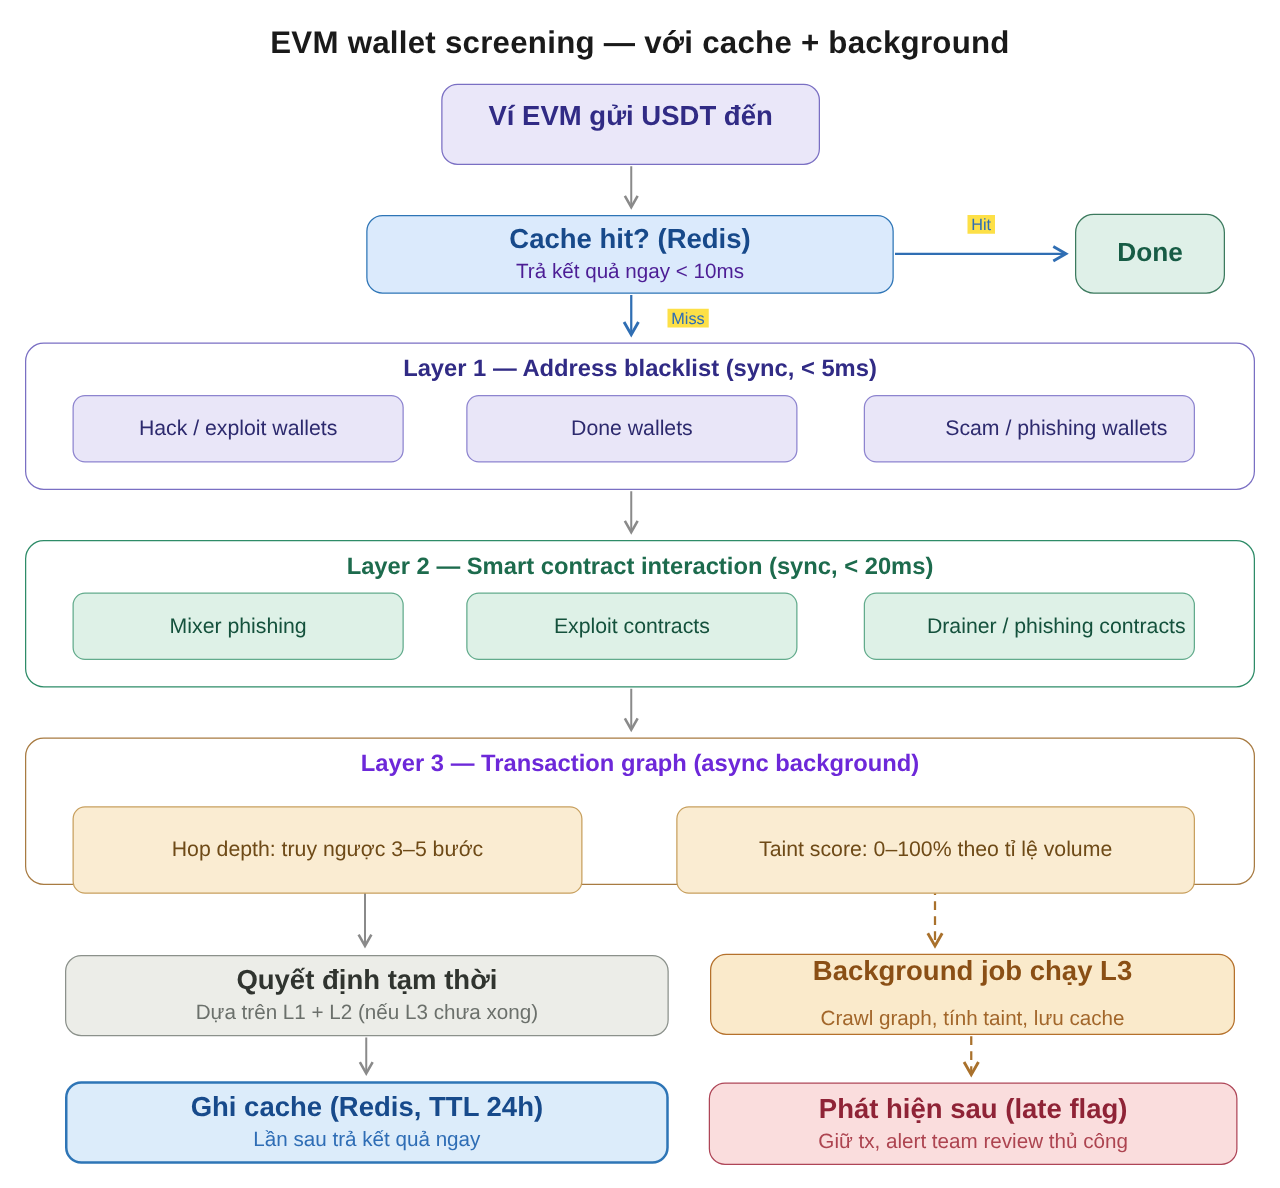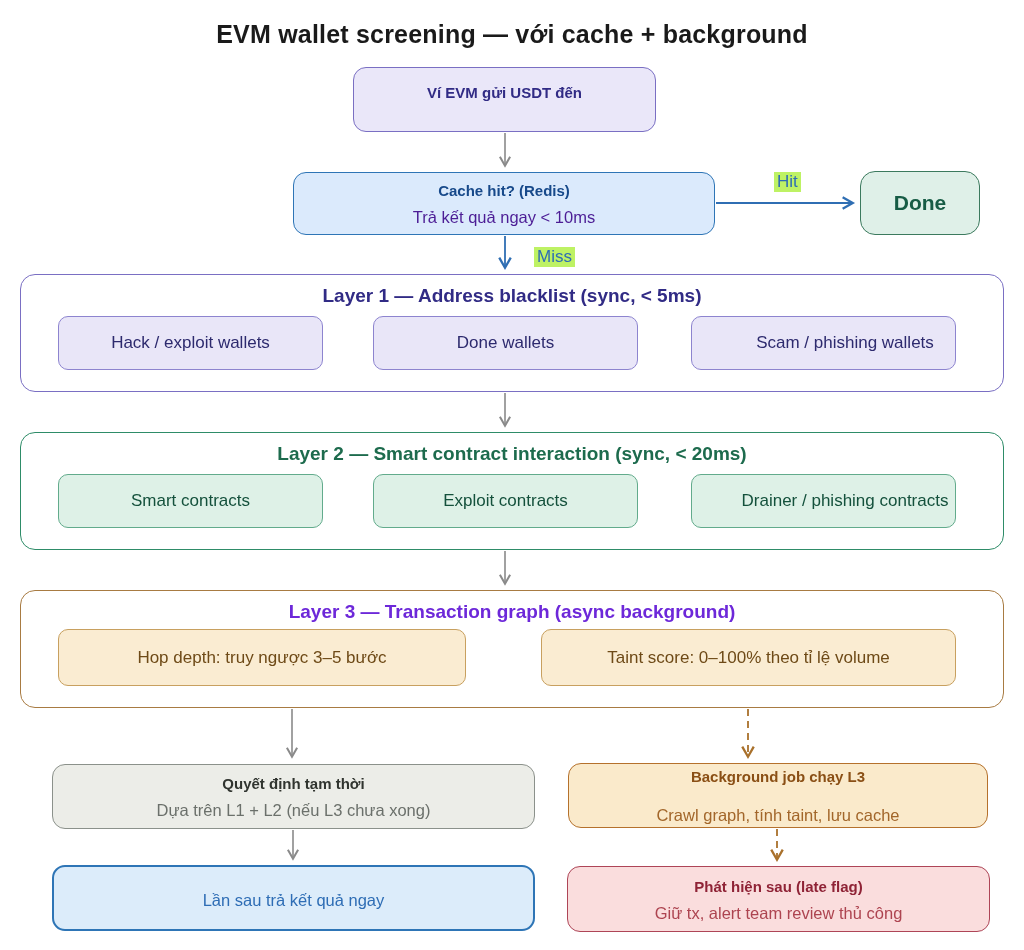--- a/index.html
+++ b/index.html
@@ -9,21 +9,21 @@
   }
   .diagram-title{
     position:absolute;left:0;top:20px;width:1024px;text-align:center;
     font-size:25px;font-weight:bold;color:#1a1a1a;letter-spacing:0.2px;
   }
   .node{
     position:absolute;box-sizing:border-box;border-radius:13px;
     display:flex;flex-direction:column;align-items:center;justify-content:center;
     text-align:center;
   }
-  .node .t{font-weight:bold;font-size:15px;line-height:24px;}
+  .node .t{font-weight:bold;font-size:22px;line-height:24px;}
   .node .s{font-size:16.5px;line-height:21px;margin-top:4px;}
 
   .node-start{
     left:353px;top:67px;width:303px;height:65px;
     background:#eae7f9;border:1.5px solid #7a6fc3;
     justify-content:flex-start;padding-top:13px;
   }
   .node-start .t{color:#312b85;}
 
   .node-cache{
@@ -53,21 +53,21 @@
   .layer3{top:590px;border:1.5px solid #a87b42;}
   .layer3 .layer-title{color:#6d28d9;}
 
   .chip{
     position:absolute;box-sizing:border-box;border-radius:10px;
     display:flex;align-items:center;justify-content:center;
     font-size:17px;text-align:center;height:54px;top:41px;
   }
   .chip-purple{background:#e9e6f8;border:1px solid #8d84cf;color:#2d2a6e;}
   .chip-green{background:#def1e7;border:1px solid #62ab8c;color:#14513c;}
-  .chip-brown{background:#faecd2;border:1px solid #c8a05f;color:#6e4a17;top:38px;height:57px;}
+  .chip-brown{background:#faecd2;border:1px solid #c8a05f;color:#6e4a17;top:54px;height:70px;}
   .chip.c1{left:37px;width:265px;}
   .chip.c2{left:352px;width:265px;}
   .chip.c3{left:670px;width:265px;padding-left:43px;}
   .chip.h1{left:37px;width:408px;}
   .chip.h2{left:520px;width:415px;}
 
   .node-decision{
     left:52px;top:764px;width:483px;height:65px;
     background:#ecede8;border:1.5px solid #8b918b;
   }
@@ -89,21 +89,21 @@
   .node-write-cache .s{color:#2e6db5;}
 
   .node-late-flag{
     left:567px;top:866px;width:423px;height:66px;
     background:#fadddd;border:1.5px solid #ae4557;
   }
   .node-late-flag .t{color:#8f2336;}
   .node-late-flag .s{color:#ad4450;}
 
   .edge-label{
-    position:absolute;font-size:17px;color:#2e6db5;background:#bef264;
+    position:absolute;font-size:13px;color:#2e6db5;background:#fde047;
     padding:0 3px;
     text-align:right;
   }
   .flow-arrows{position:absolute;left:0;top:0;pointer-events:none;}
 </style>
 </head>
 <body>
 
 <div class="canvas">
 
@@ -150,21 +150,21 @@
 
   <div class="layer layer1">
     <div class="layer-title">Layer 1 — Address blacklist (sync, &lt; 5ms)</div>
     <div class="chip chip-purple c1">Hack / exploit wallets</div>
     <div class="chip chip-purple c2">Done wallets</div>
     <div class="chip chip-purple c3">Scam / phishing wallets</div>
   </div>
 
   <div class="layer layer2">
     <div class="layer-title">Layer 2 — Smart contract interaction (sync, &lt; 20ms)</div>
-    <div class="chip chip-green c1">Smart contracts</div>
+    <div class="chip chip-green c1">Mixer phishing</div>
     <div class="chip chip-green c2">Exploit contracts</div>
     <div class="chip chip-green c3">Drainer / phishing contracts</div>
   </div>
 
   <div class="layer layer3">
     <div class="layer-title">Layer 3 — Transaction graph (async background)</div>
     <div class="chip chip-brown h1">Hop depth: truy ngược 3–5 bước</div>
     <div class="chip chip-brown h2">Taint score: 0–100% theo tỉ lệ volume</div>
   </div>
 
@@ -172,20 +172,21 @@
     <div class="t">Quyết định tạm thời</div>
     <div class="s">Dựa trên L1 + L2 (nếu L3 chưa xong)</div>
   </div>
 
   <div class="node node-bgjob">
     <div class="t">Background job chạy L3</div>
     <div class="s">Crawl graph, tính taint, lưu cache</div>
   </div>
 
   <div class="node node-write-cache">
+    <div class="t">Ghi cache (Redis, TTL 24h)</div>
     <div class="s">Lần sau trả kết quả ngay</div>
   </div>
 
   <div class="node node-late-flag">
     <div class="t">Phát hiện sau (late flag)</div>
     <div class="s">Giữ tx, alert team review thủ công</div>
   </div>
 
 </div>
 

